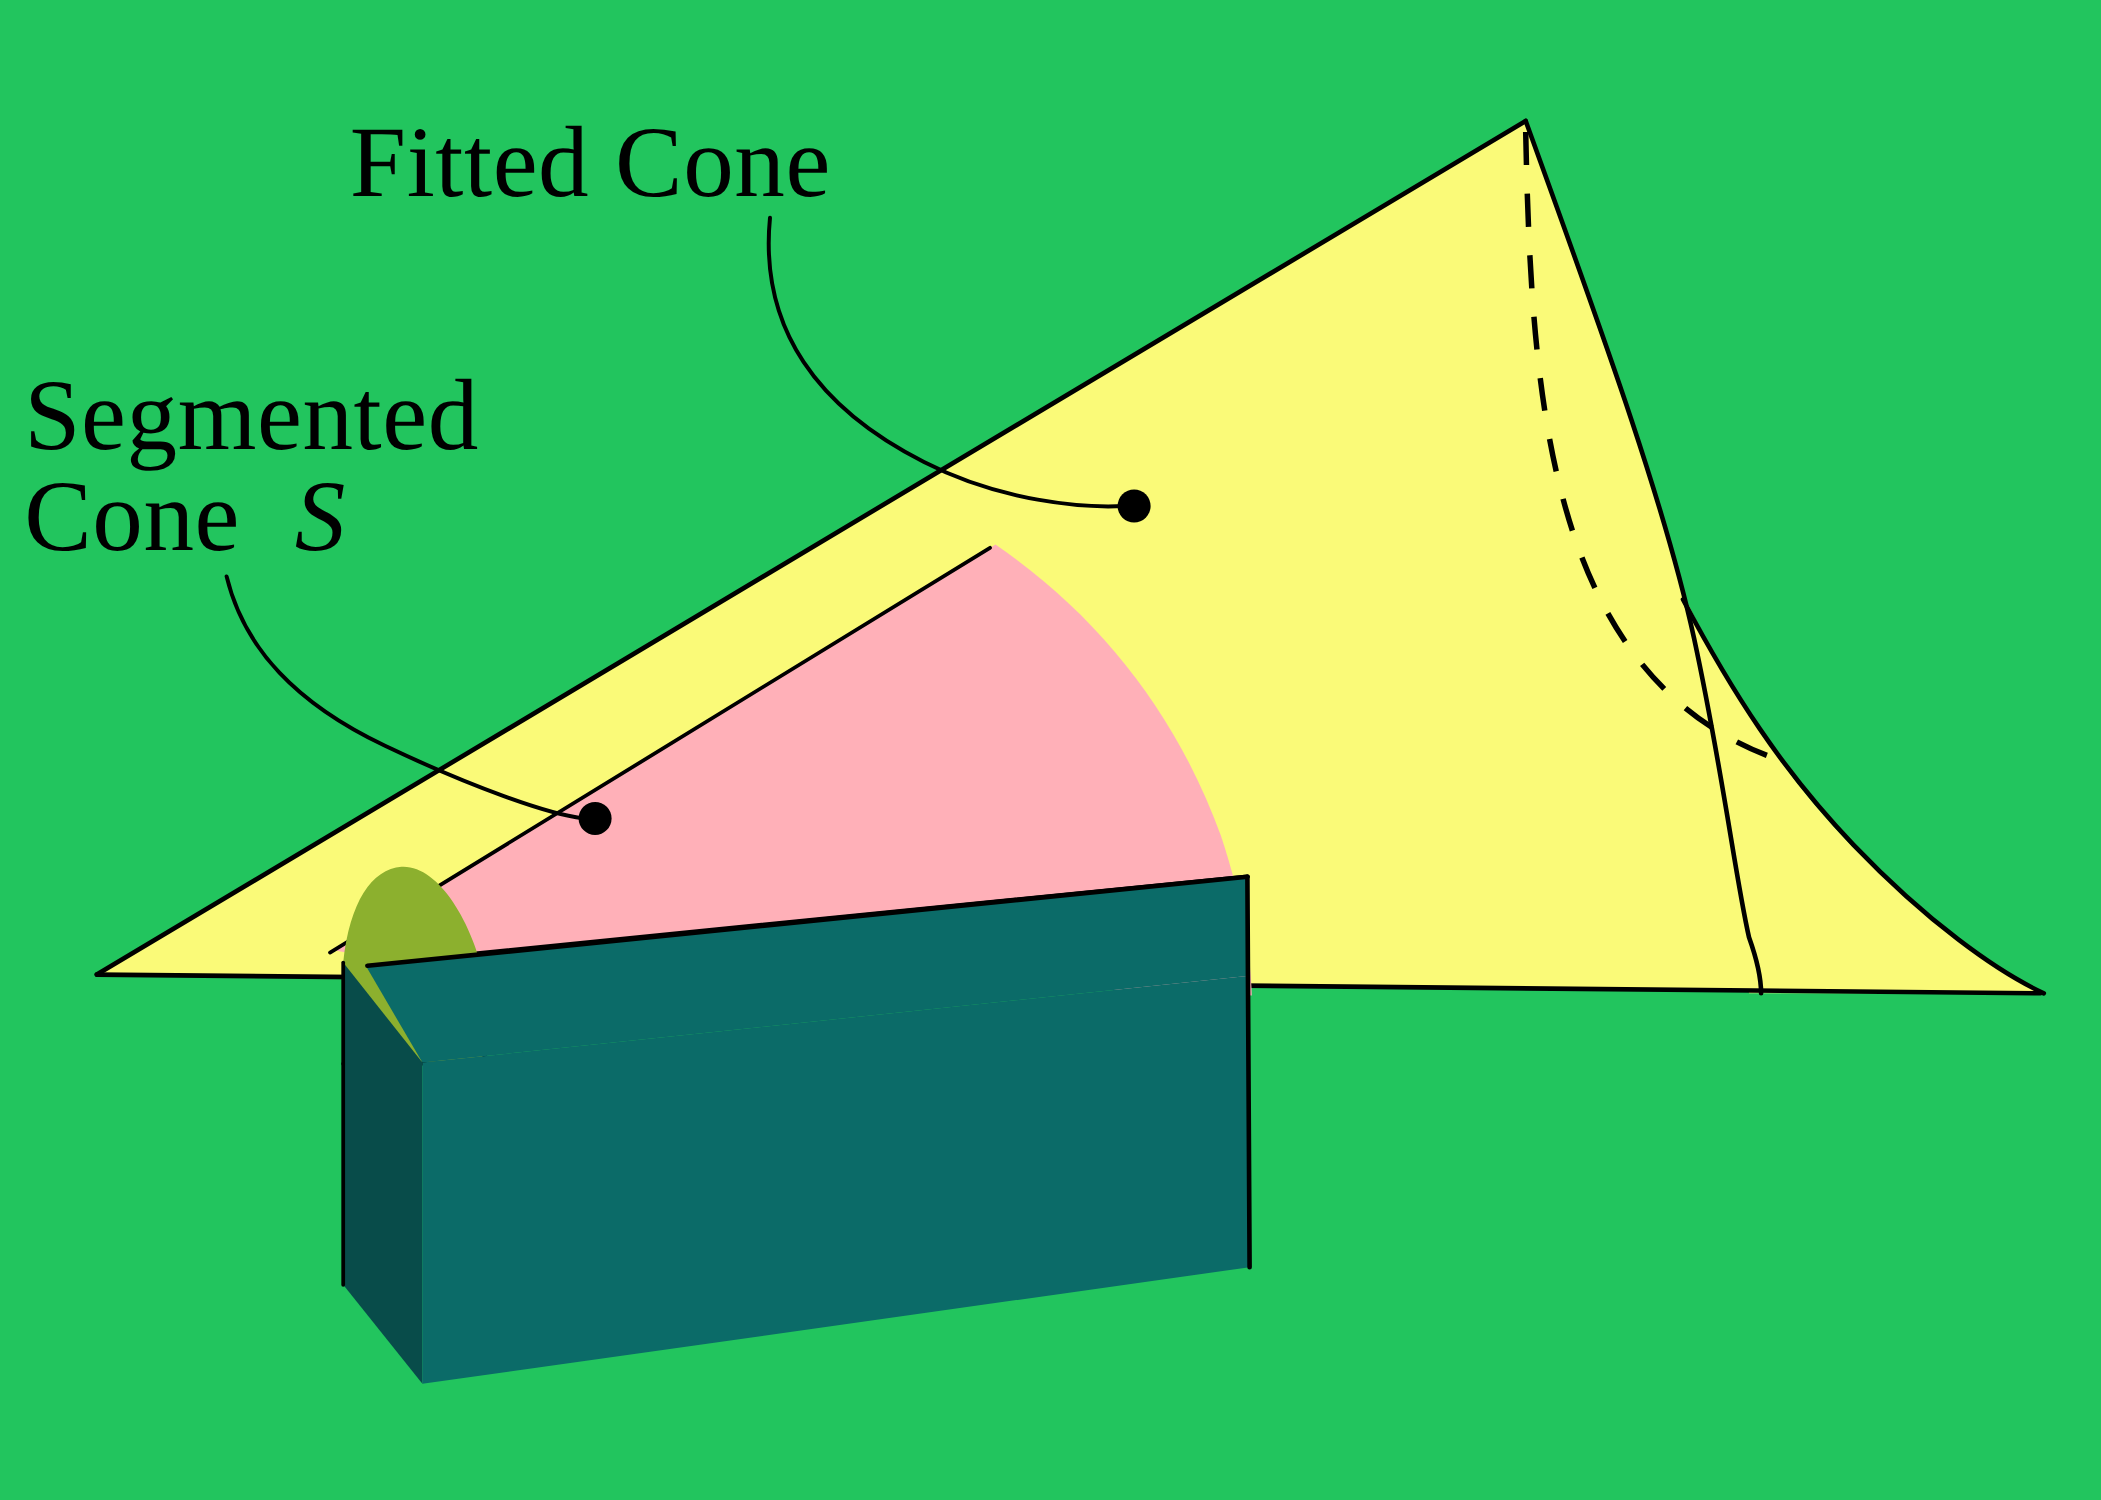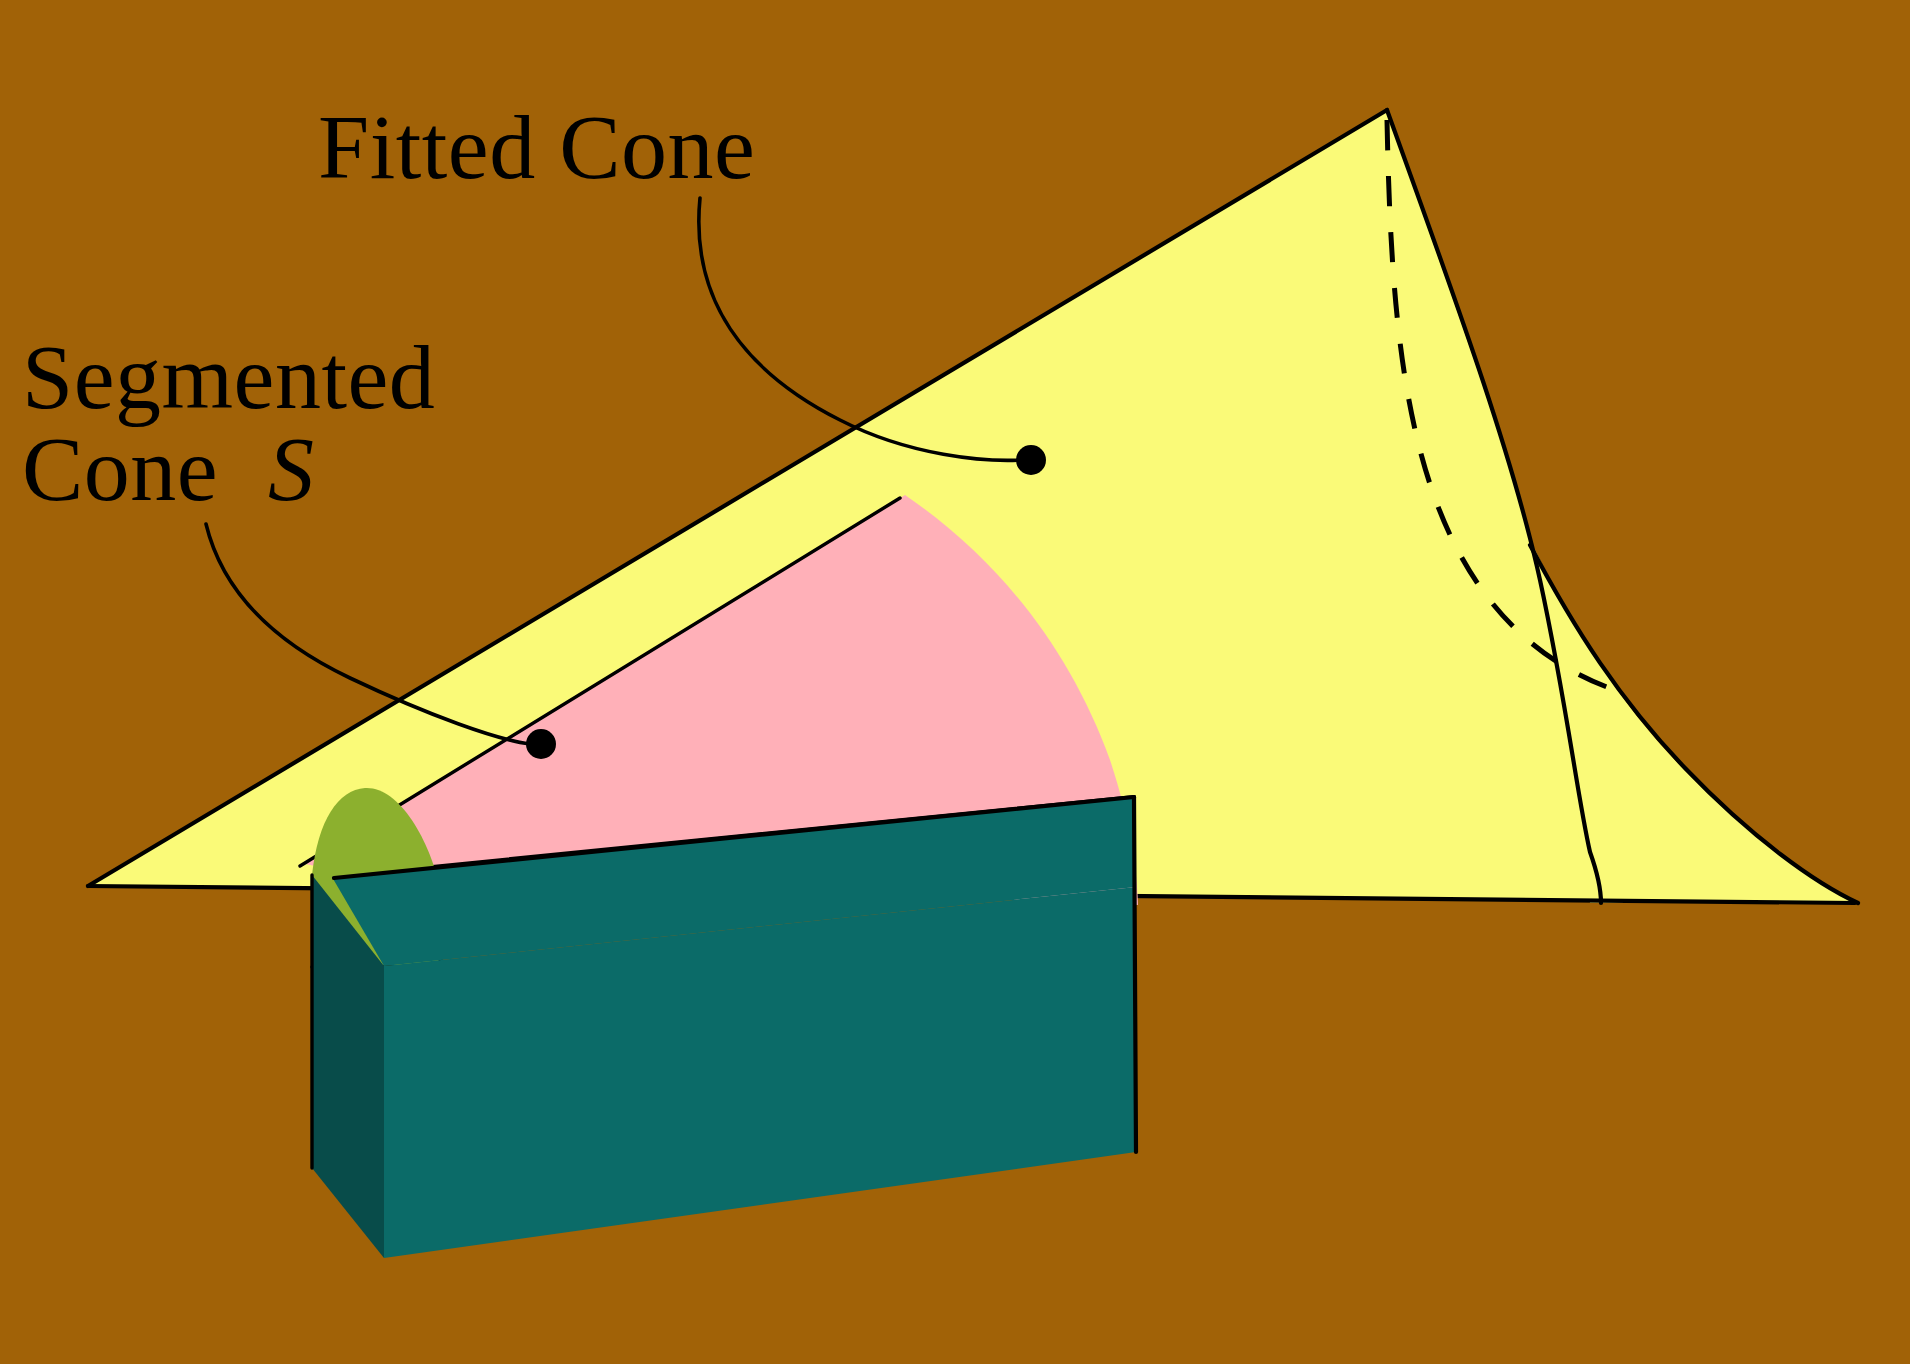--- a/index.html
+++ b/index.html
@@ -12,21 +12,21 @@
     width: 1910px;
     height: 1364px;
     font-family: "Liberation Serif", "DejaVu Serif", serif;
     overflow: hidden;
     position: relative;
   }
   #figure-root {
     position: relative;
     width: 1910px;
     height: 1364px;
-    background: #a16207;
+    background: #22c55e;
   }
   svg#scene {
     position: absolute;
     left: 0;
     top: 0;
     width: 1910px;
     height: 1364px;
     display: block;
   }
   .label-text {

